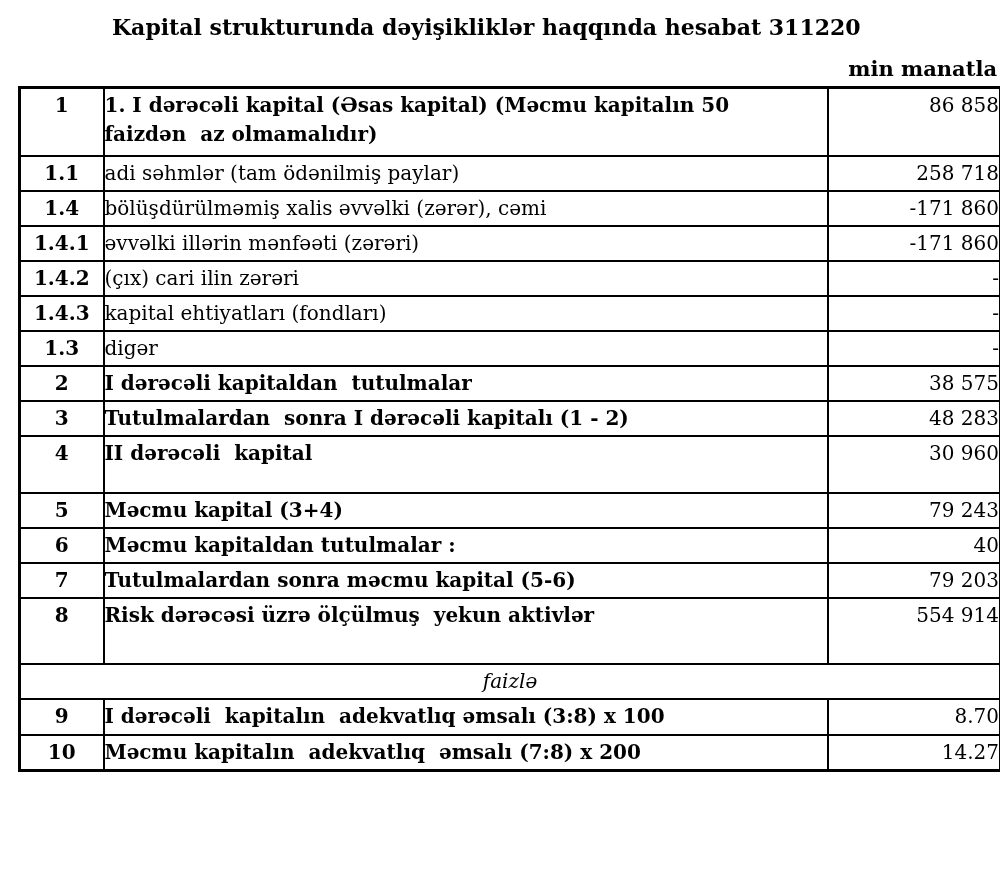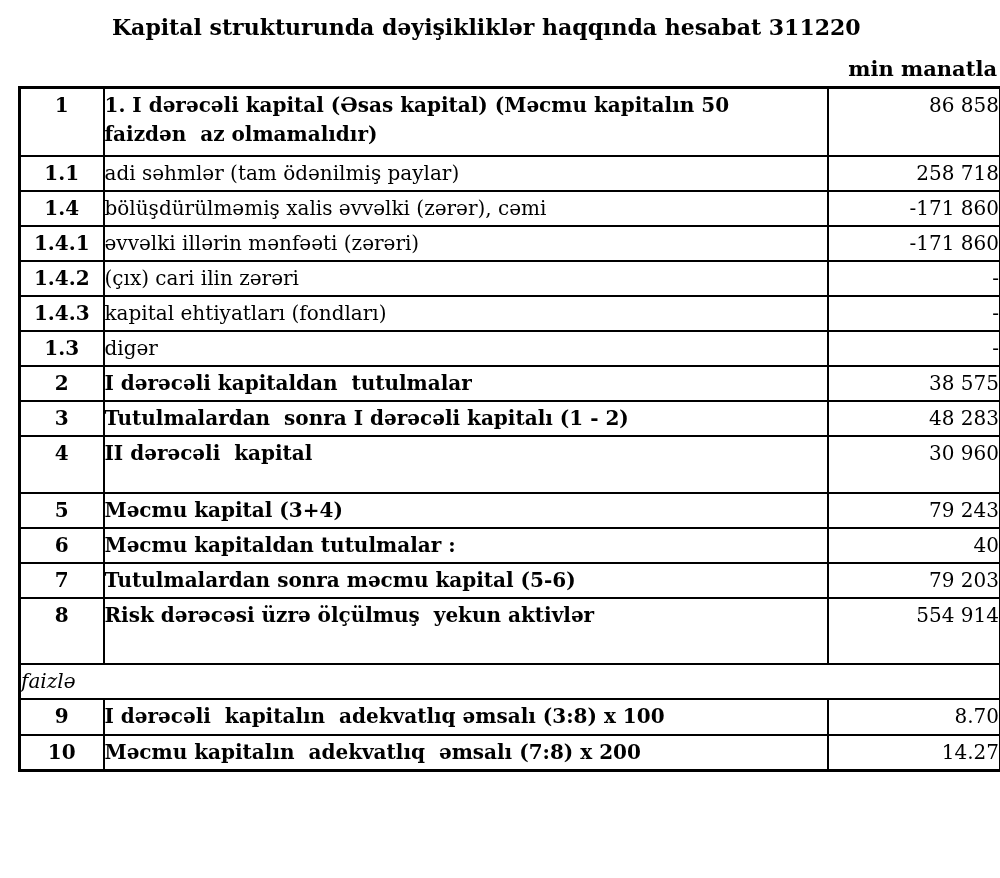--- a/index.html
+++ b/index.html
@@ -62,21 +62,21 @@
     padding-right: 6px;
     white-space: pre-wrap;
     margin-left: 9px;
   }
   td.desc.bold { font-weight: bold; }
   td.val {
     text-align: right;
     padding-right: 11px;
   }
   td.sep {
-    text-align: left;
+    text-align: center;
     font-style: italic;
     padding-right: 14px;
   }
   tr { height: 35px; }
   tr.h68 { height: 68px; }
   tr.h57 { height: 57px; }
   tr.h66 { height: 66px; }
   tr.h36 { height: 36px; }
 </style>
 </head>

